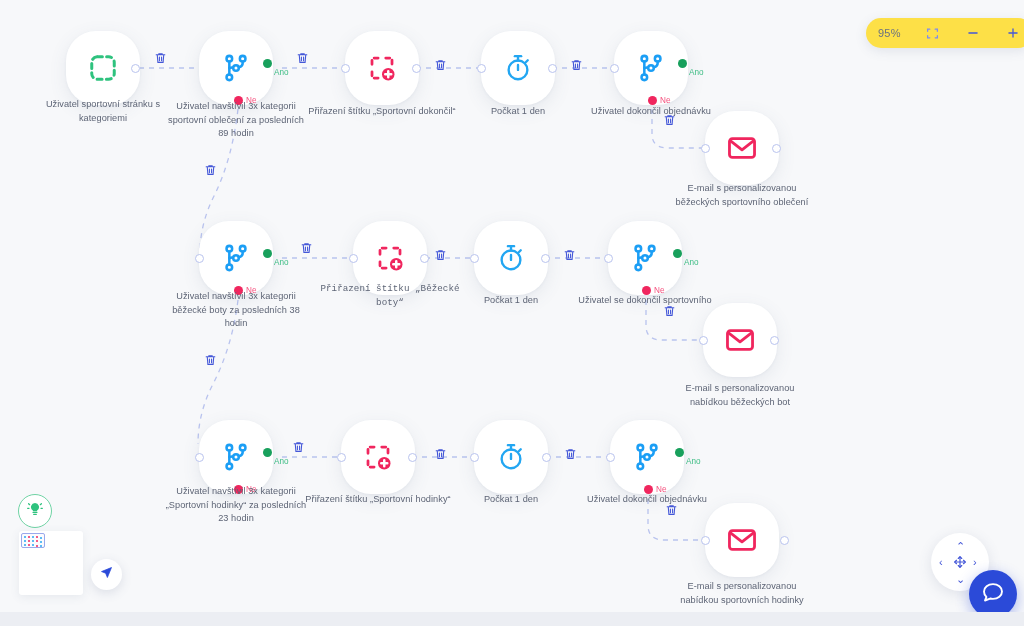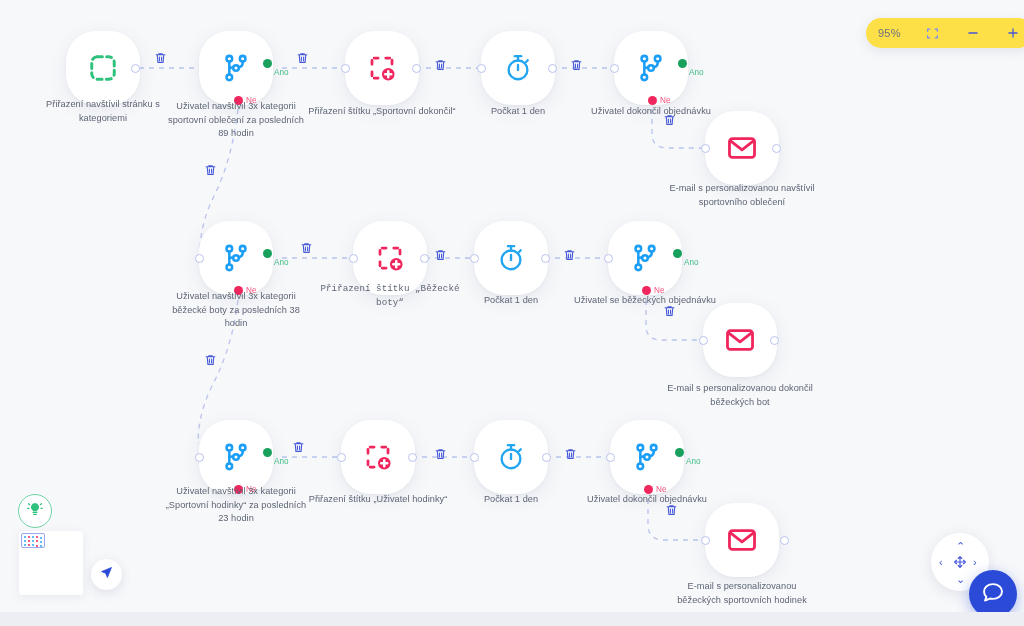--- a/index.html
+++ b/index.html
@@ -174,21 +174,21 @@
 
   <div class="node" style="left:66px; top:31px;">
     <span>
       <svg width="30" height="30" viewBox="0 0 24 24" fill="none" stroke="#2ec27e" stroke-width="2.4" stroke-linecap="round" stroke-dasharray="4 3.4">
         <rect x="3" y="3" width="18" height="18" rx="4.5"></rect>
       </svg>
     </span>
   </div>
   <div class="port" style="left:131px; top:64px;"></div>
   <div class="port" style="left:200px; top:64px;"></div>
-  <div class="node-label" style="left:29px; top:98px;">Přiřazení navštívil stránku s kategoriemi</div>
+  <div class="node-label" style="left:29px; top:98px;">Uživatel sportovní stránku s kategoriemi</div>
   <div class="trash" style="left:154px; top:51px;">
     <svg width="13" height="14" viewBox="0 0 24 24" fill="none" stroke="#4457d8" stroke-width="2" stroke-linecap="round">
       <path d="M4 6h16M9 6V4h6v2M6 6l1.2 14h9.6L18 6"></path>
         <path d="M10 10v7M14 10v7"></path>
     </svg>
   </div>
 
   <div class="node" style="left:199px; top:31px;">
     <span>
       <svg width="32" height="32" viewBox="0 0 24 24" fill="none" stroke="#1b9ef5" stroke-width="1.9" stroke-linecap="round">
@@ -291,21 +291,21 @@
   <div class="node" style="left:705px; top:111px;">
     <span>
       <svg width="32" height="32" viewBox="0 0 24 24" fill="none" stroke="#f0265e" stroke-width="2.1" stroke-linejoin="round">
         <rect x="2.6" y="5" width="18.8" height="14" rx="2.2"></rect>
           <path d="M3.4 6.6 12 13.4l8.6-6.8"></path>
       </svg>
     </span>
   </div>
   <div class="port" style="left:701px; top:144px;"></div>
   <div class="port" style="left:772px; top:144px;"></div>
-  <div class="node-label" style="left:668px; top:182px;">E-mail s personalizovanou navštívil sportovního oblečení</div>
+  <div class="node-label" style="left:668px; top:182px;">E-mail s personalizovanou běžeckých sportovního oblečení</div>
 
   <div class="node" style="left:199px; top:221px;">
     <span>
       <svg width="32" height="32" viewBox="0 0 24 24" fill="none" stroke="#1b9ef5" stroke-width="1.9" stroke-linecap="round">
         <circle cx="7" cy="5" r="2.1"></circle>
           <circle cx="17" cy="5" r="2.1"></circle>
           <circle cx="7" cy="19" r="2.1"></circle>
           <circle cx="12" cy="12" r="2.1"></circle>
         <path d="M7 7.1v9.8"></path>
           <path d="M17 7.1v1.3c0 1.6-1.3 2.6-2.8 3.1"></path>
@@ -385,39 +385,39 @@
           <path d="M17 7.1v1.3c0 1.6-1.3 2.6-2.8 3.1"></path>
           <path d="M9.1 11.6 7 12"></path>
       </svg>
     </span>
   </div>
   <div class="port" style="left:604px; top:254px;"></div>
   <div class="dot yes" style="left:673px; top:249px;"></div>
   <div class="branch-label yes" style="left:684px; top:258px;">Ano</div>
   <div class="dot no" style="left:642px; top:286px;"></div>
   <div class="branch-label no" style="left:654px; top:286px;">Ne</div>
-  <div class="node-label" style="left:571px; top:294px;">Uživatel se běžeckých objednávku</div>
+  <div class="node-label" style="left:571px; top:294px;">Uživatel se dokončil sportovního</div>
   <div class="trash" style="left:663px; top:304px;">
     <svg width="13" height="14" viewBox="0 0 24 24" fill="none" stroke="#4457d8" stroke-width="2" stroke-linecap="round">
       <path d="M4 6h16M9 6V4h6v2M6 6l1.2 14h9.6L18 6"></path>
         <path d="M10 10v7M14 10v7"></path>
     </svg>
   </div>
 
   <div class="node" style="left:703px; top:303px;">
     <span>
       <svg width="32" height="32" viewBox="0 0 24 24" fill="none" stroke="#f0265e" stroke-width="2.1" stroke-linejoin="round">
         <rect x="2.6" y="5" width="18.8" height="14" rx="2.2"></rect>
           <path d="M3.4 6.6 12 13.4l8.6-6.8"></path>
       </svg>
     </span>
   </div>
   <div class="port" style="left:699px; top:336px;"></div>
   <div class="port" style="left:770px; top:336px;"></div>
-  <div class="node-label" style="left:666px; top:382px;">E-mail s personalizovanou dokončil běžeckých bot</div>
+  <div class="node-label" style="left:666px; top:382px;">E-mail s personalizovanou nabídkou běžeckých bot</div>
 
   <div class="node" style="left:199px; top:420px;">
     <span>
       <svg width="32" height="32" viewBox="0 0 24 24" fill="none" stroke="#1b9ef5" stroke-width="1.9" stroke-linecap="round">
         <circle cx="7" cy="5" r="2.1"></circle>
           <circle cx="17" cy="5" r="2.1"></circle>
           <circle cx="7" cy="19" r="2.1"></circle>
           <circle cx="12" cy="12" r="2.1"></circle>
         <path d="M7 7.1v9.8"></path>
           <path d="M17 7.1v1.3c0 1.6-1.3 2.6-2.8 3.1"></path>
@@ -444,21 +444,21 @@
         <path d="M4 9V5.5A1.5 1.5 0 0 1 5.5 4H9" stroke-dasharray="3.2 2.6"></path>
         <path d="M15 4h3.5A1.5 1.5 0 0 1 20 5.5V9" stroke-dasharray="3.2 2.6"></path>
         <path d="M4 15v3.5A1.5 1.5 0 0 0 5.5 20H9" stroke-dasharray="3.2 2.6"></path>
         <circle cx="17" cy="17" r="5" fill="#f0265e" stroke="none"></circle>
         <path d="M17 14.6v4.8M14.6 17h4.8" stroke="#ffffff" stroke-width="2"></path>
       </svg>
     </span>
   </div>
   <div class="port" style="left:337px; top:453px;"></div>
   <div class="port" style="left:408px; top:453px;"></div>
-  <div class="node-label" style="left:304px; top:493px;">Přiřazení štítku „Uživatel hodinky“</div>
+  <div class="node-label" style="left:304px; top:493px;">Přiřazení štítku „Sportovní hodinky“</div>
   <div class="trash" style="left:434px; top:447px;">
     <svg width="13" height="14" viewBox="0 0 24 24" fill="none" stroke="#4457d8" stroke-width="2" stroke-linecap="round">
       <path d="M4 6h16M9 6V4h6v2M6 6l1.2 14h9.6L18 6"></path>
         <path d="M10 10v7M14 10v7"></path>
     </svg>
   </div>
 
   <div class="node" style="left:474px; top:420px;">
     <span>
       <svg width="30" height="30" viewBox="0 0 24 24" fill="none" stroke="#22a6f2" stroke-width="1.9" stroke-linecap="round">
@@ -509,21 +509,21 @@
   <div class="node" style="left:705px; top:503px;">
     <span>
       <svg width="32" height="32" viewBox="0 0 24 24" fill="none" stroke="#f0265e" stroke-width="2.1" stroke-linejoin="round">
         <rect x="2.6" y="5" width="18.8" height="14" rx="2.2"></rect>
           <path d="M3.4 6.6 12 13.4l8.6-6.8"></path>
       </svg>
     </span>
   </div>
   <div class="port" style="left:701px; top:536px;"></div>
   <div class="port" style="left:780px; top:536px;"></div>
-  <div class="node-label" style="left:668px; top:580px;">E-mail s personalizovanou běžeckých sportovních hodinek</div>
+  <div class="node-label" style="left:668px; top:580px;">E-mail s personalizovanou nabídkou sportovních hodinky</div>
 
   <div id="zoombar">
     <span class="zlevel">95%</span>
     <span class="zbtn">
       <svg width="13" height="13" viewBox="0 0 24 24" fill="none" stroke="#7d8bf0" stroke-width="2.4" stroke-linecap="round">
         <path d="M3 8V4h4M17 4h4v4M21 16v4h-4M7 20H3v-4"></path>
       </svg>
     </span>
     <span class="zbtn">
       <svg width="14" height="14" viewBox="0 0 24 24" fill="none" stroke="#4457d8" stroke-width="2.2" stroke-linecap="round">

